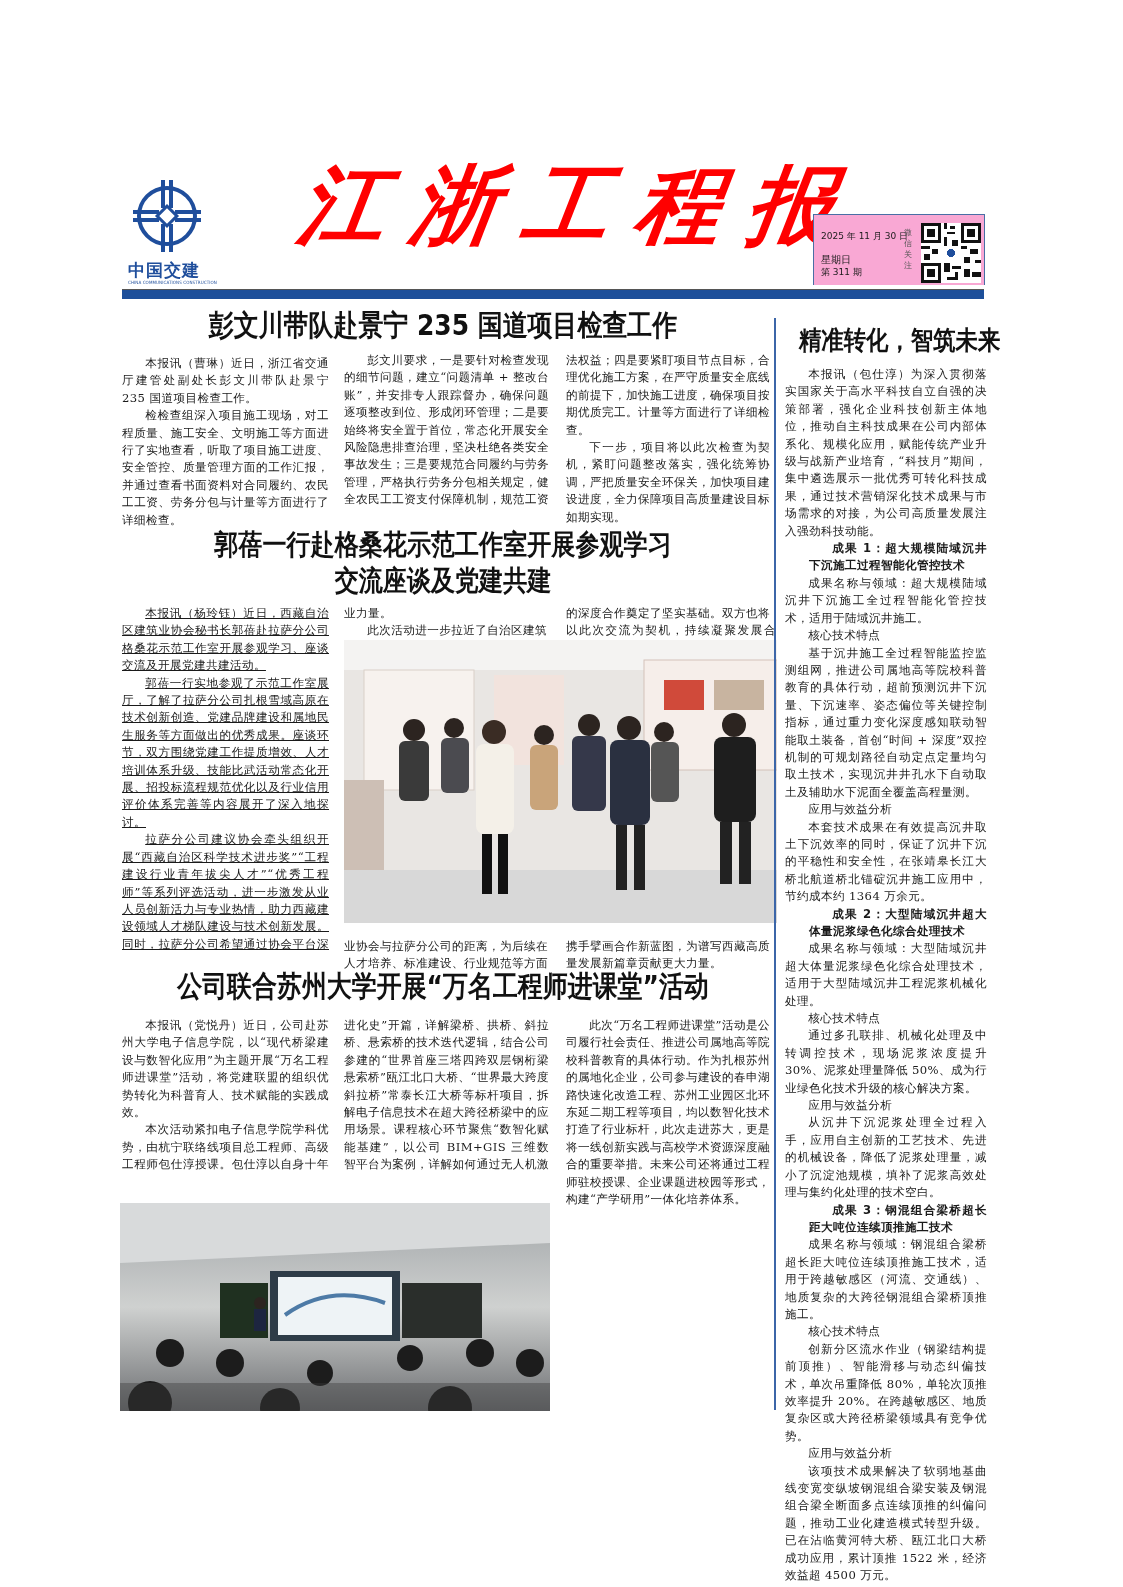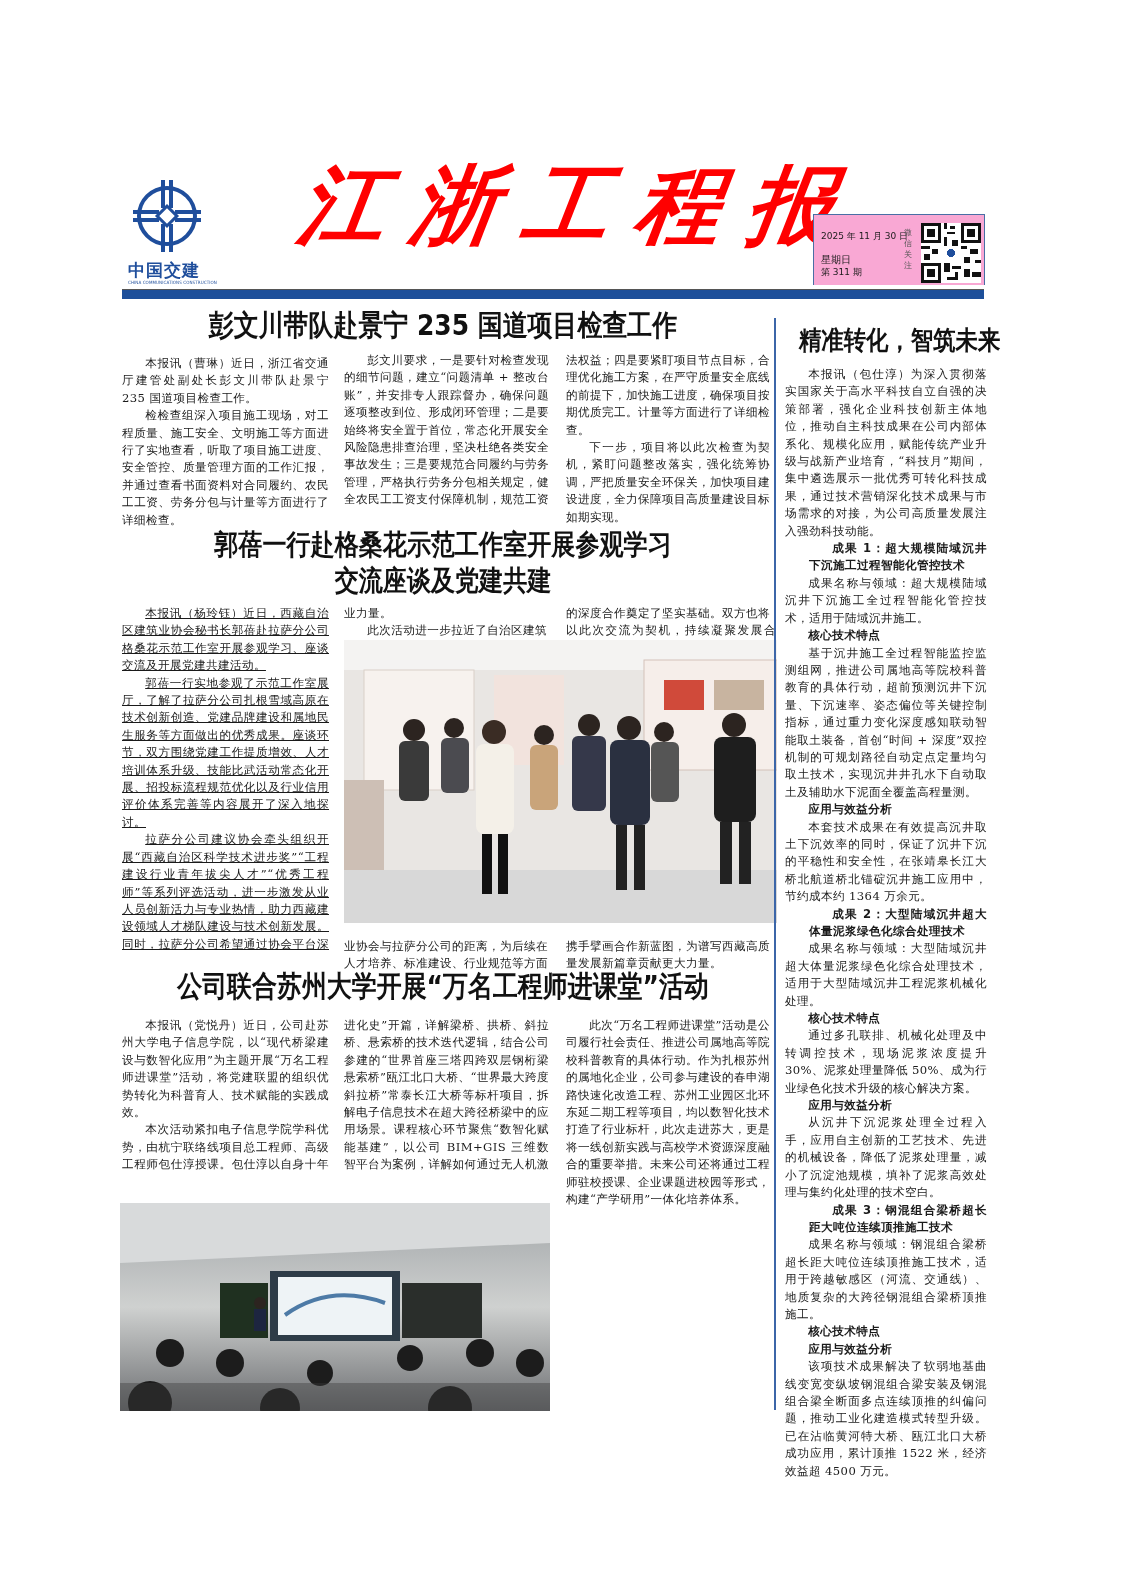--- a/index.html
+++ b/index.html
@@ -34,21 +34,21 @@
   .h2 { left: 122px; top: 527px; width: 642px; font-size: 28px; line-height: 36px; }
   .h3 { left: 122px; top: 966px; width: 642px; font-size: 29px; line-height: 40px; }
   .h-side { left: 785px; top: 322px; width: 200px; font-size: 26px; line-height: 36px; }
 
   
   .col { font-size: 11.6px; line-height: 17.4px; text-align: justify; letter-spacing: 0.4px; }
   .col p { margin: 0; text-indent: 2em; }
   .col p.noind { text-indent: 0; }
   .col b, .col .sub { font-family: "DejaVu Sans", sans-serif; font-weight: bold; margin-left: 24px; }
   .col .sub { text-indent: 2em; font-weight: bold; }
-  .col .lbl { text-indent: 2em; font-weight: bold; }
+  .col .lbl { text-indent: 2em; }
 
   .vline { left: 774px; top: 318px; width: 2px; height: 1092px; background: #3c66a8; }
 
   .photo1 { left: 344px; top: 640px; width: 433px; height: 283px; overflow: hidden; }
   .photo2 { left: 120px; top: 1203px; width: 430px; height: 208px; overflow: hidden; }
 </style>
 </head>
 <body>
 
 <div class="abs logo">
@@ -252,15 +252,16 @@
   <p class="sub">成果 2：大型陆域沉井超大体量泥浆绿色化综合处理技术</p>
   <p>成果名称与领域：大型陆域沉井超大体量泥浆绿色化综合处理技术，适用于大型陆域沉井工程泥浆机械化处理。</p>
   <p class="lbl">核心技术特点</p>
   <p>通过多孔联排、机械化处理及中转调控技术，现场泥浆浓度提升 30%、泥浆处理量降低 50%、成为行业绿色化技术升级的核心解决方案。</p>
   <p class="lbl">应用与效益分析</p>
   <p>从沉井下沉泥浆处理全过程入手，应用自主创新的工艺技术、先进的机械设备，降低了泥浆处理量，减小了沉淀池规模，填补了泥浆高效处理与集约化处理的技术空白。</p>
 
   <p class="sub">成果 3：钢混组合梁桥超长距大吨位连续顶推施工技术</p>
   <p>成果名称与领域：钢混组合梁桥超长距大吨位连续顶推施工技术，适用于跨越敏感区（河流、交通线）、地质复杂的大跨径钢混组合梁桥顶推施工。</p>
   <p class="lbl">核心技术特点</p>
+  <p>创新分区流水作业（钢梁结构提前顶推）、智能滑移与动态纠偏技术，单次吊重降低 80%，单轮次顶推效率提升 20%。在跨越敏感区、地质复杂区或大跨径桥梁领域具有竞争优势。</p>
   <p class="lbl">应用与效益分析</p>
   <p>该项技术成果解决了软弱地基曲线变宽变纵坡钢混组合梁安装及钢混组合梁全断面多点连续顶推的纠偏问题，推动工业化建造模式转型升级。已在沾临黄河特大桥、瓯江北口大桥成功应用，累计顶推 1522 米，经济效益超 4500 万元。</p>
 </div>
 
 </body></html>

